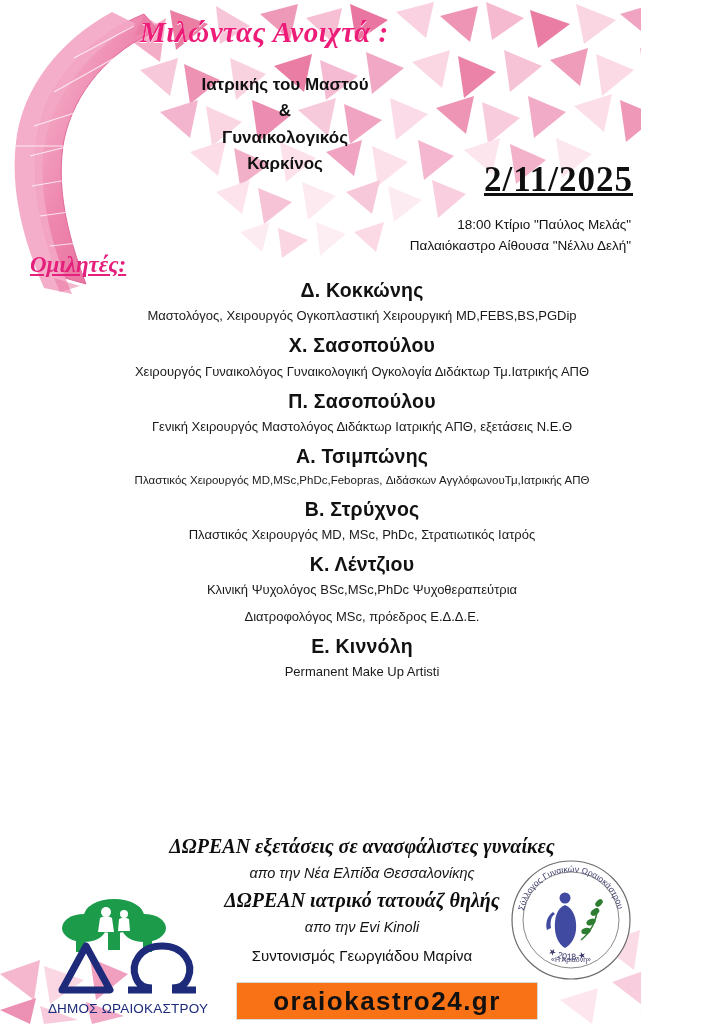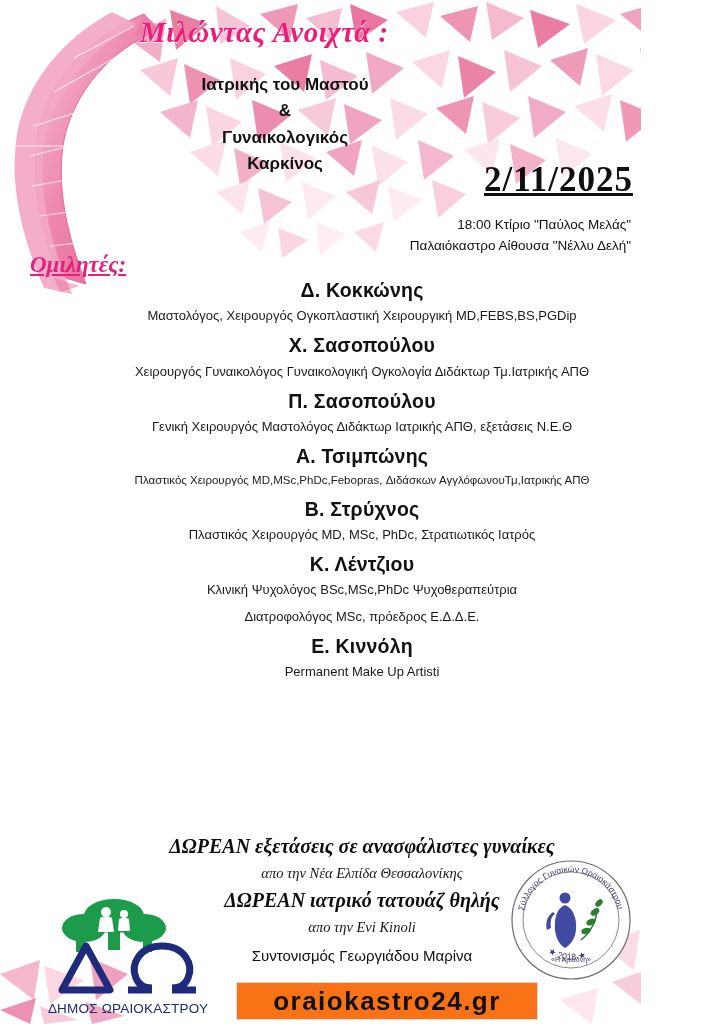--- a/index.html
+++ b/index.html
@@ -144,21 +144,21 @@
   }
   .offer-big {
     font-family: "Liberation Serif", serif;
     font-size: 20px;
     font-style: italic;
     font-weight: bold;
     color: #0d0d0d;
     line-height: 1.45;
   }
   .offer-small {
-    font-family: Liberation Serif, serif;
+    font-family: Liberation Sans, sans-serif;
     font-size: 14.5px;
     font-style: italic;
     color: #151515;
     line-height: 1.7;
   }
   .coordination {
     font-size: 15px;
     color: #111111;
     margin-top: 8px;
   }

